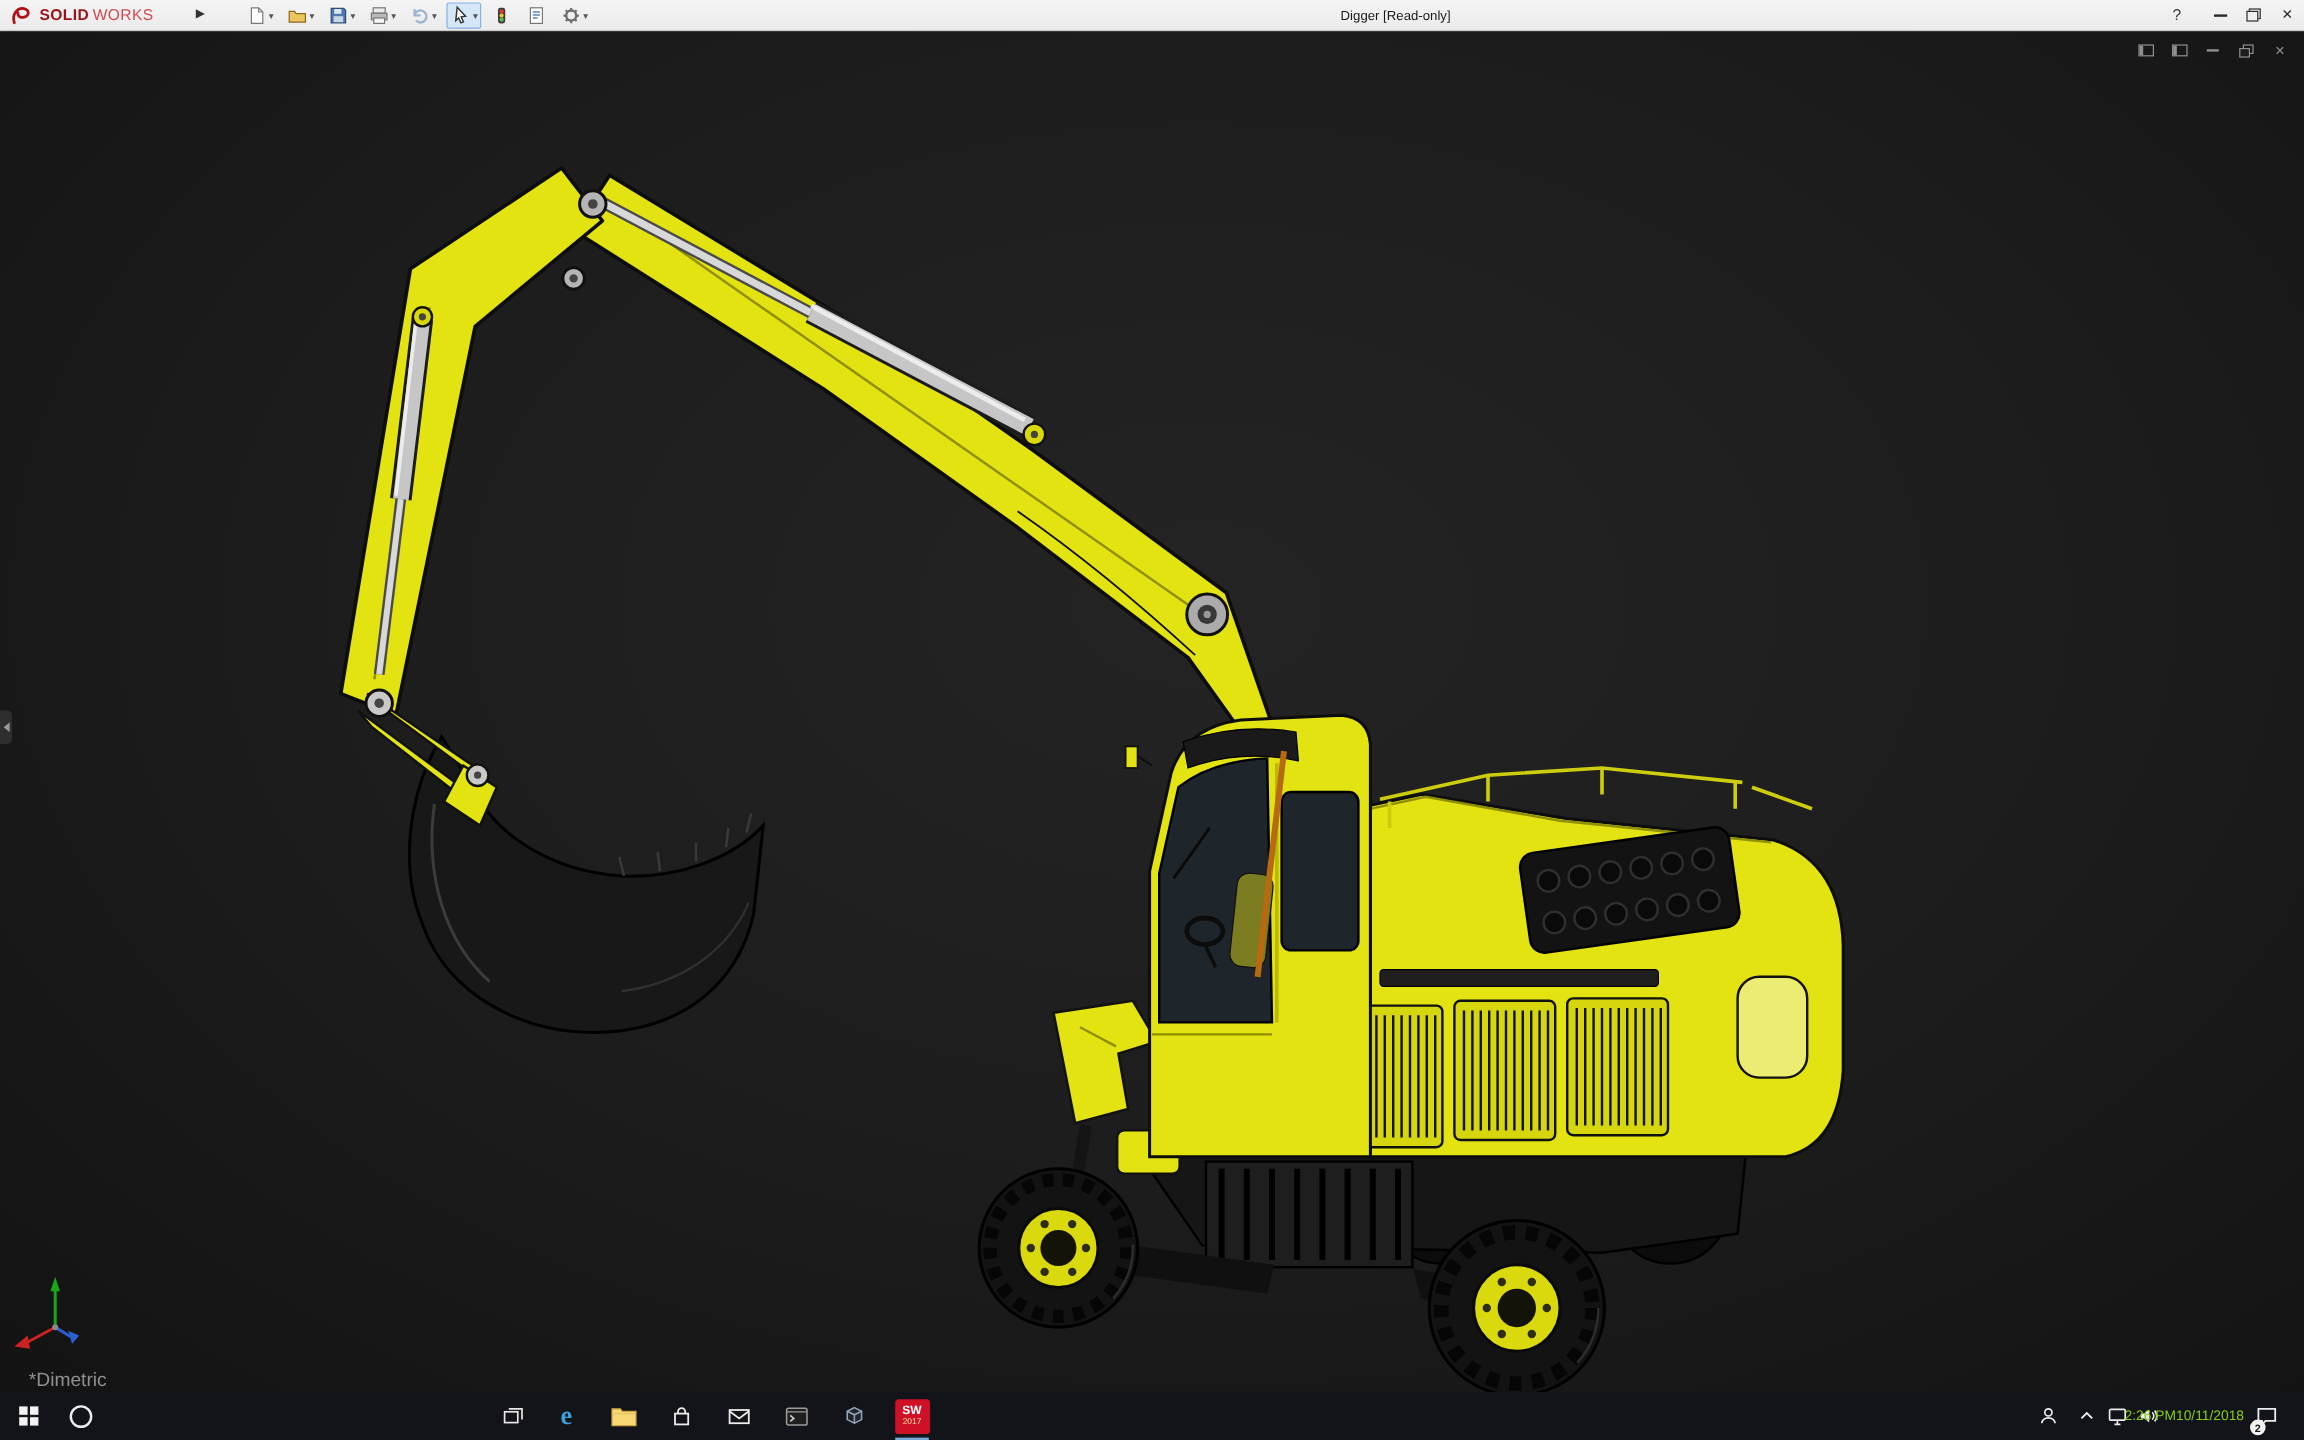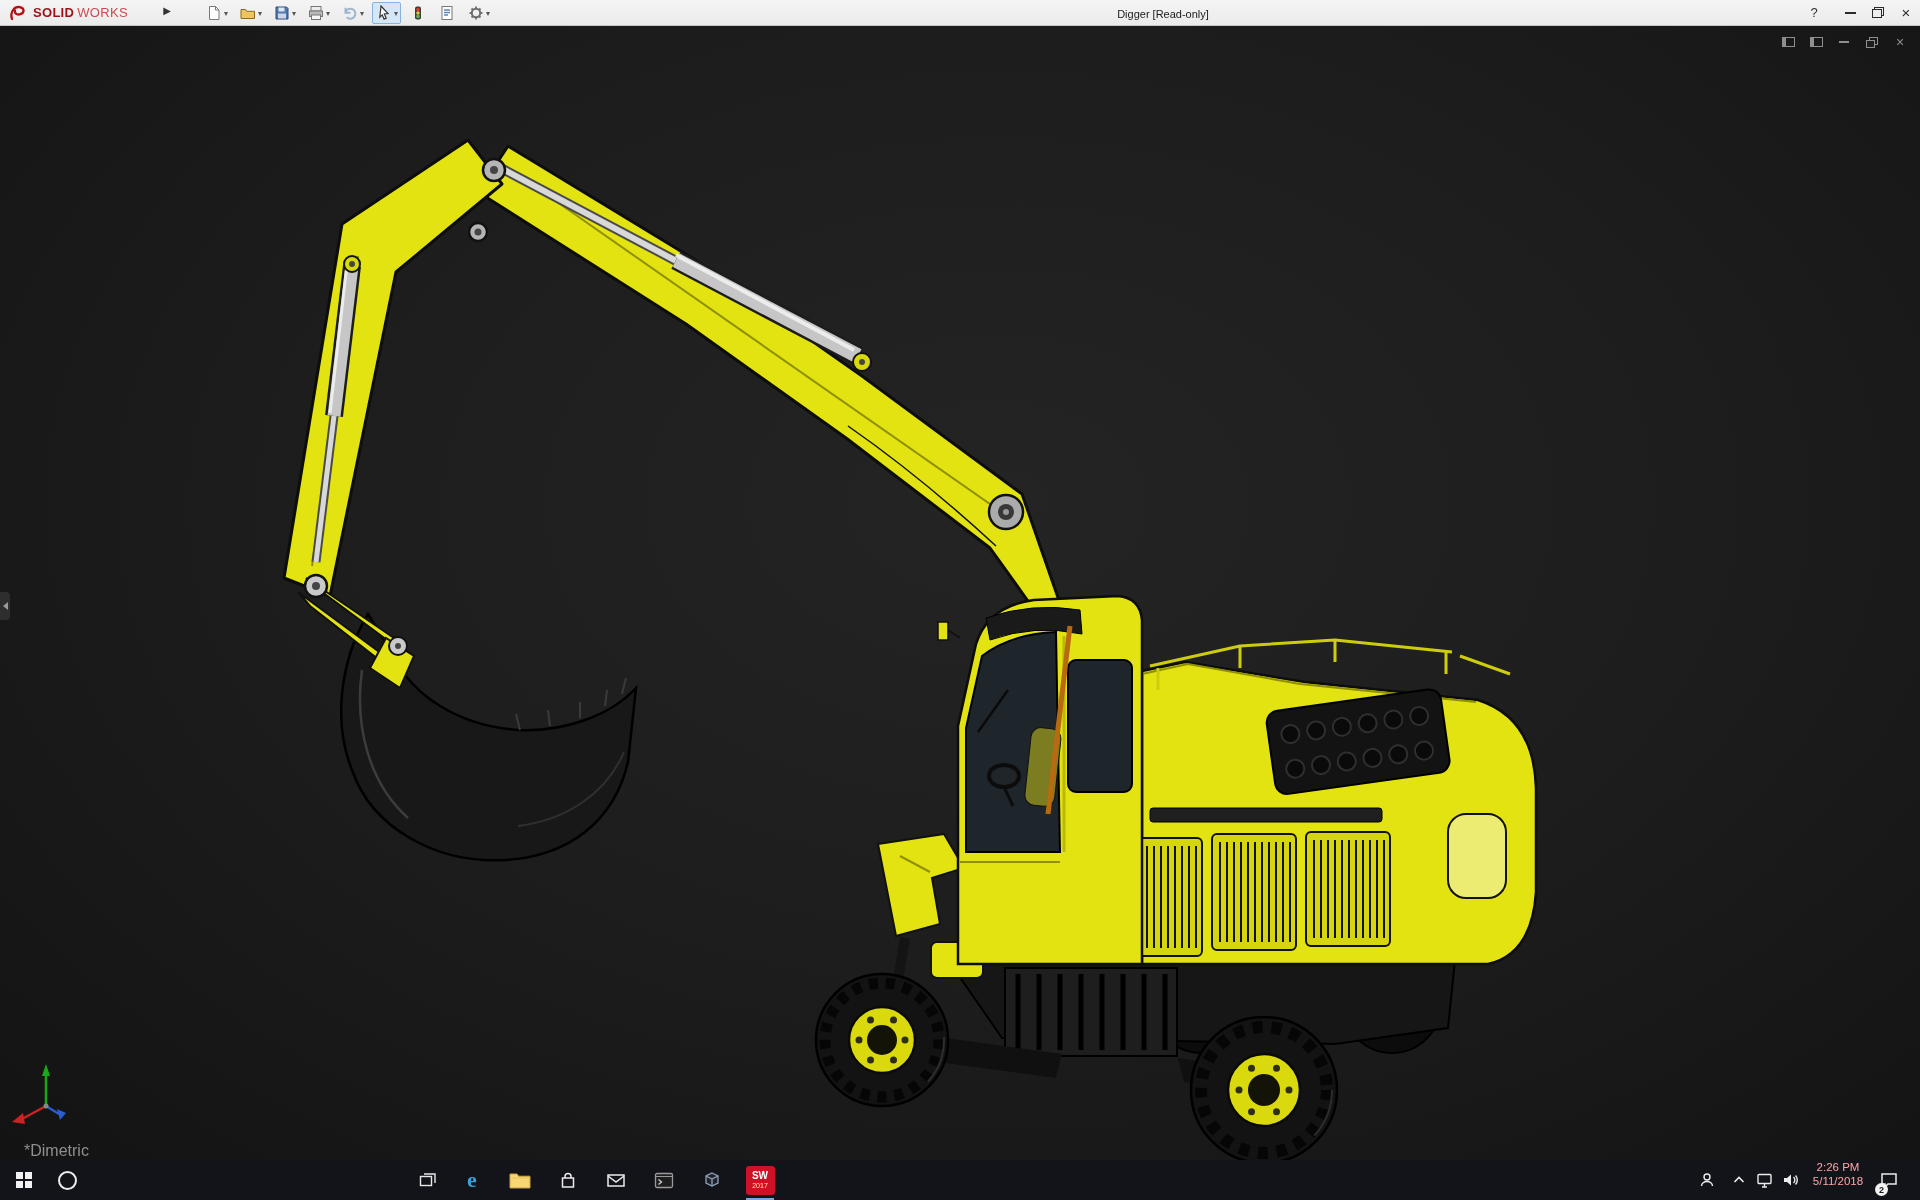--- a/index.html
+++ b/index.html
@@ -54,21 +54,21 @@
   .searchbox{position:absolute;left:86px;top:0;width:300px;height:40px;background:#f3f3f3;border:1px solid #7a7a7a;display:flex;align-items:center}
   .searchbox input{flex:1;border:none;outline:none;background:transparent;font-family:"Liberation Sans",sans-serif;font-size:13px;color:#4a4a4a;padding-left:13px}
   .searchbox input::placeholder{color:#5f5f5f;opacity:1}
   .mic{margin-right:9px;display:flex}
   .appicon{width:44px}
   .sw-tile{width:29px;height:29px;background:#ce1126;border-radius:3px;display:flex;flex-direction:column;align-items:center;justify-content:center;line-height:1}
   .sw-label{font-size:10px;font-weight:bold;color:#fff}
   .sw-year{font-size:7px;color:#ffe9a8;margin-top:1px}
   .sw-underline{position:absolute;bottom:0;left:8px;width:28px;height:2px;background:#76a9d8}
   .tray{width:26px}
-  .clockblock{position:absolute;top:0;left:1806px;width:64px;height:40px;display:flex;flex-direction:column;align-items:center;justify-content:flex-start;color:#fca5a5}
+  .clockblock{position:absolute;top:0;left:1806px;width:64px;height:40px;display:flex;flex-direction:row;align-items:center;justify-content:flex-end;color:#84cc16}
   .clock-line{font-size:11.5px;line-height:14px;white-space:nowrap}
   .action{left:1872px;width:34px;position:absolute}
   .ac-badge{position:absolute;left:3px;bottom:4px;width:13px;height:13px;border-radius:50%;background:#f2f2f2;color:#16161c;font-size:9px;font-weight:bold;display:flex;align-items:center;justify-content:center}
 </style>
 </head>
 <body>
 
 <div class="screen">
 
   <div class="titlebar">
@@ -449,21 +449,21 @@
         </svg>
     </div>
     <div class="tk tray" style="left:1778px">
       <svg width="20" height="18" viewBox="0 0 20 18">
           <path d="M3 7 v4 h3 l4 3.5 V3.5 L6 7 z" fill="#ececec"></path>
           <path d="M12.5 6 a4 4 0 0 1 0 6 M14.5 4.5 a6.5 6.5 0 0 1 0 9" stroke="#ececec" fill="none" stroke-width="1.4"></path>
         </svg>
     </div>
     <div class="clockblock">
       <span class="clock-line">2:26 PM</span>
-      <span class="clock-line">5/11/2018</span>
+      <span class="clock-line">10/11/2018</span>
     </div>
     <div class="tk action">
       <svg width="20" height="20" viewBox="0 0 20 20">
           <path d="M3 4 h14 v10 h-8 l-3 3 v-3 H3 z" fill="none" stroke="#ececec" stroke-width="1.5"></path>
         </svg>
       <span class="ac-badge">2</span>
     </div>
   </div>
 
 </div>

